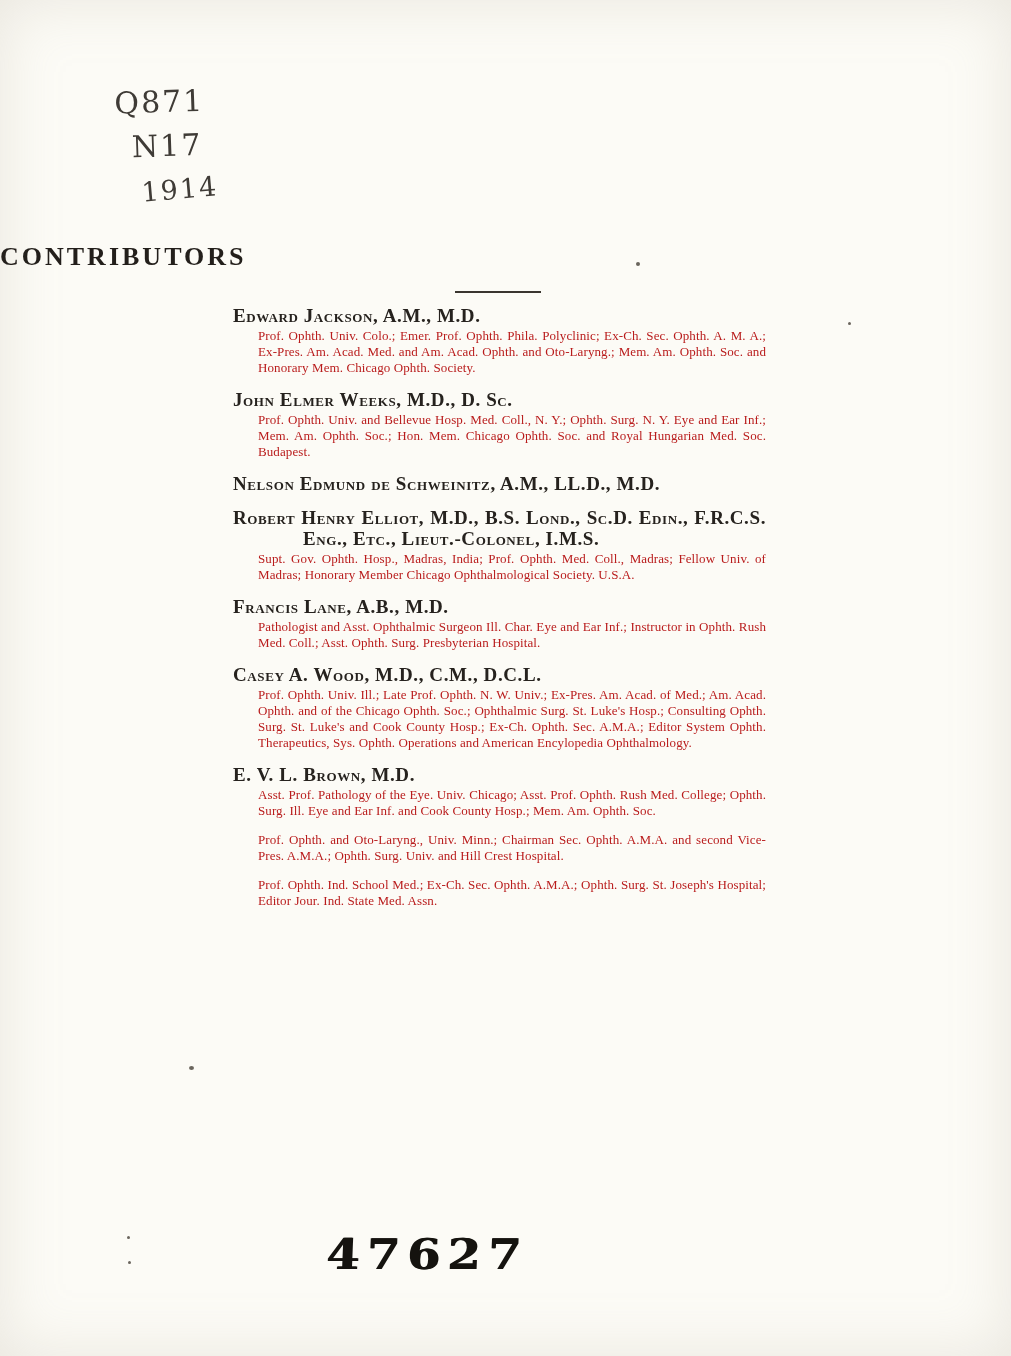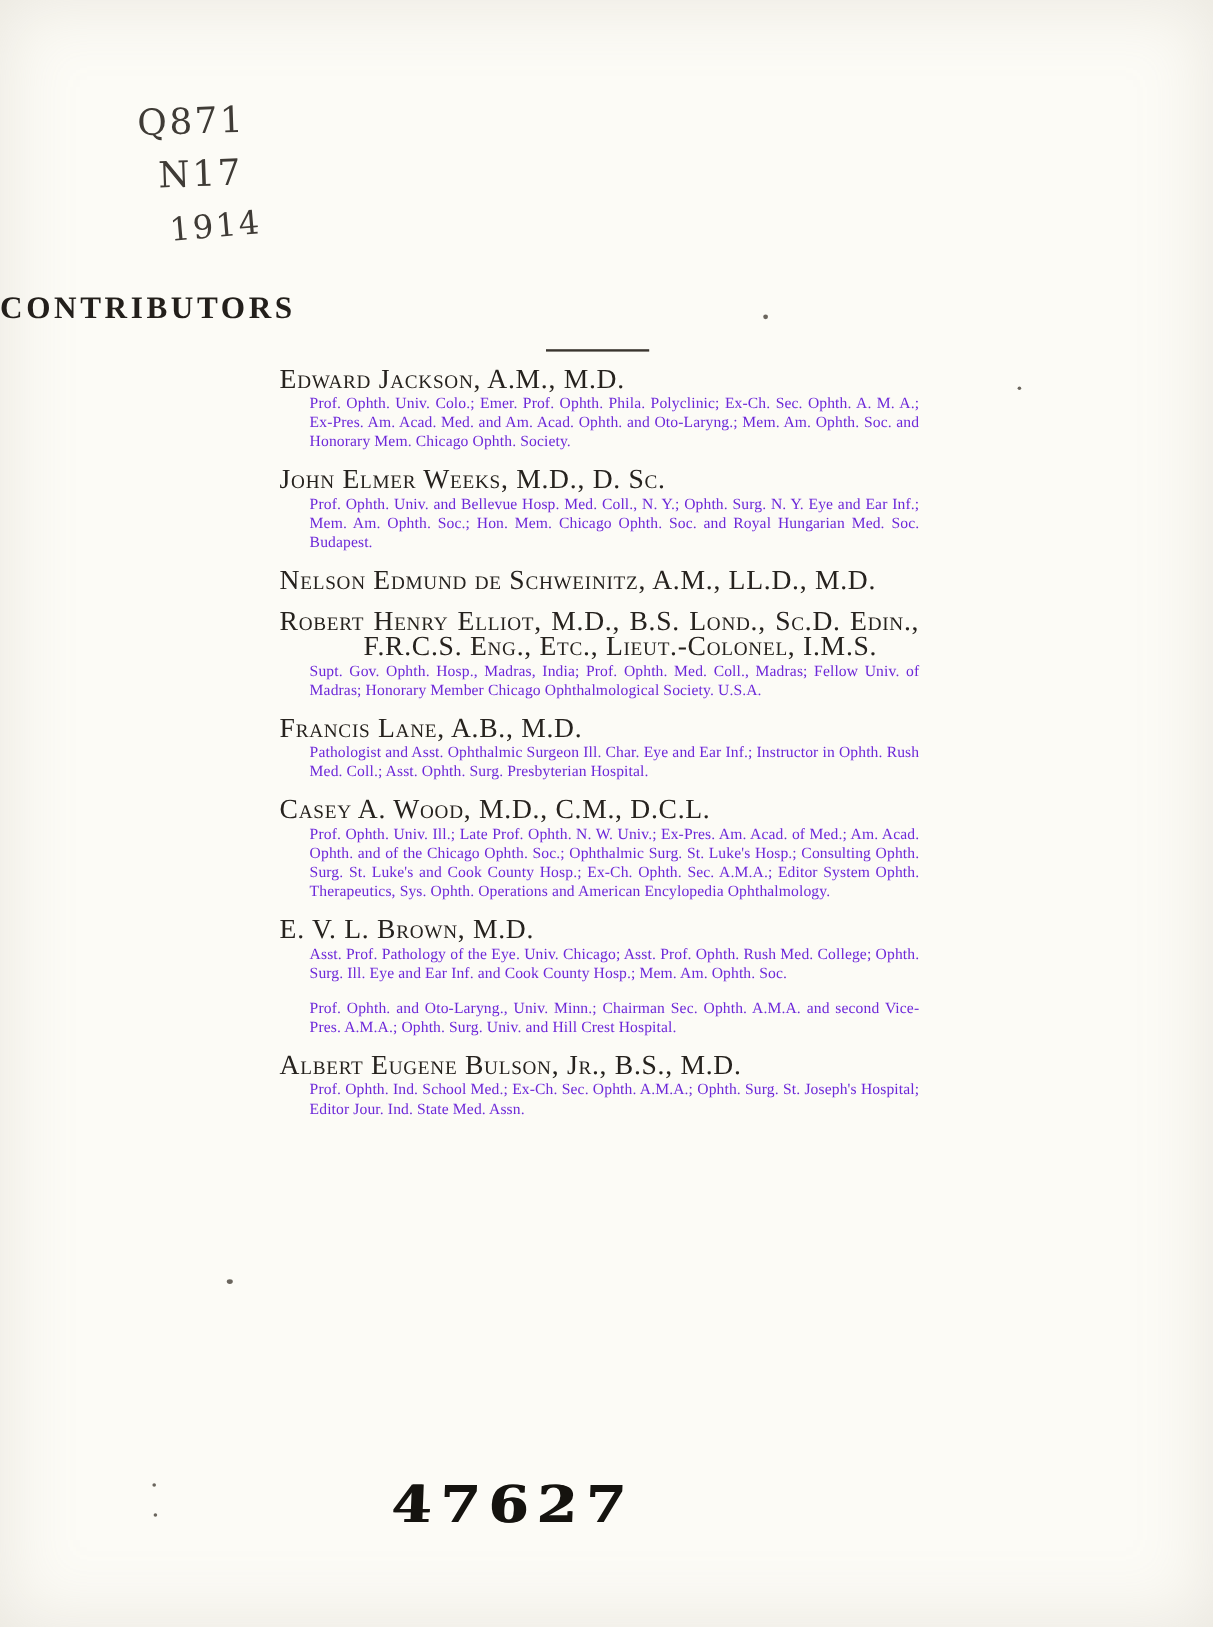--- a/index.html
+++ b/index.html
@@ -41,35 +41,35 @@
     position:absolute;top:291px;left:455px;width:86px;height:2px;
     background:#3a352f;
   }
   
   .content{
     position:absolute;left:233px;top:305px;width:533px;
   }
   .entry{margin-bottom:13px;}
   .entry-name{
     font-variant:small-caps;
-    font-weight:400;
-    font-size:23px;
+    font-weight:700;
+    font-size:19px;
     line-height:21px;
     letter-spacing:0.6px;
     color:#26221e;
     text-align:justify;
     margin-bottom:2px;
   }
   .name-hang{padding-left:70px;text-indent:-70px;}
   .entry-bio{
     margin-left:25px;
     font-size:13px;
     line-height:16px;
     text-align:justify;
-    color:#6d28d9;
+    color:#b91c1c;
     letter-spacing:0.1px;
   }
   
   .stamp{
     position:absolute;left:326px;top:1226px;
     font-family:"DejaVu Serif",serif;
     font-weight:bold;
     font-size:48px;
     letter-spacing:7px;
     color:#15130f;
@@ -129,21 +129,20 @@
       <div class="entry-name">E. V. L. Brown, M.D.</div>
       <div class="entry-bio">Asst. Prof. Pathology of the Eye. Univ. Chicago; Asst. Prof. Ophth. Rush Med. College; Ophth. Surg. Ill. Eye and Ear Inf. and Cook County Hosp.; Mem. Am. Ophth. Soc.</div>
     </div>
 
 
     <div class="entry">
       <div class="entry-bio">Prof. Ophth. and Oto-Laryng., Univ. Minn.; Chairman Sec. Ophth. A.M.A. and second Vice-Pres. A.M.A.; Ophth. Surg. Univ. and Hill Crest Hospital.</div>
     </div>
 
     <div class="entry">
-      <div class="entry-name">Albert Eugene Bulson, Jr., B.S., M.D.</div>
       <div class="entry-bio">Prof. Ophth. Ind. School Med.; Ex-Ch. Sec. Ophth. A.M.A.; Ophth. Surg. St. Joseph's Hospital; Editor Jour. Ind. State Med. Assn.</div>
     </div>
 
   </div>
 
   <div class="stamp">47627</div>
 
   <div class="speck" style="left:636px;top:262px;width:4px;height:4px;"></div>
   <div class="speck" style="left:848px;top:322px;width:3px;height:3px;"></div>
   <div class="speck" style="left:189px;top:1066px;width:5px;height:4px;"></div>

